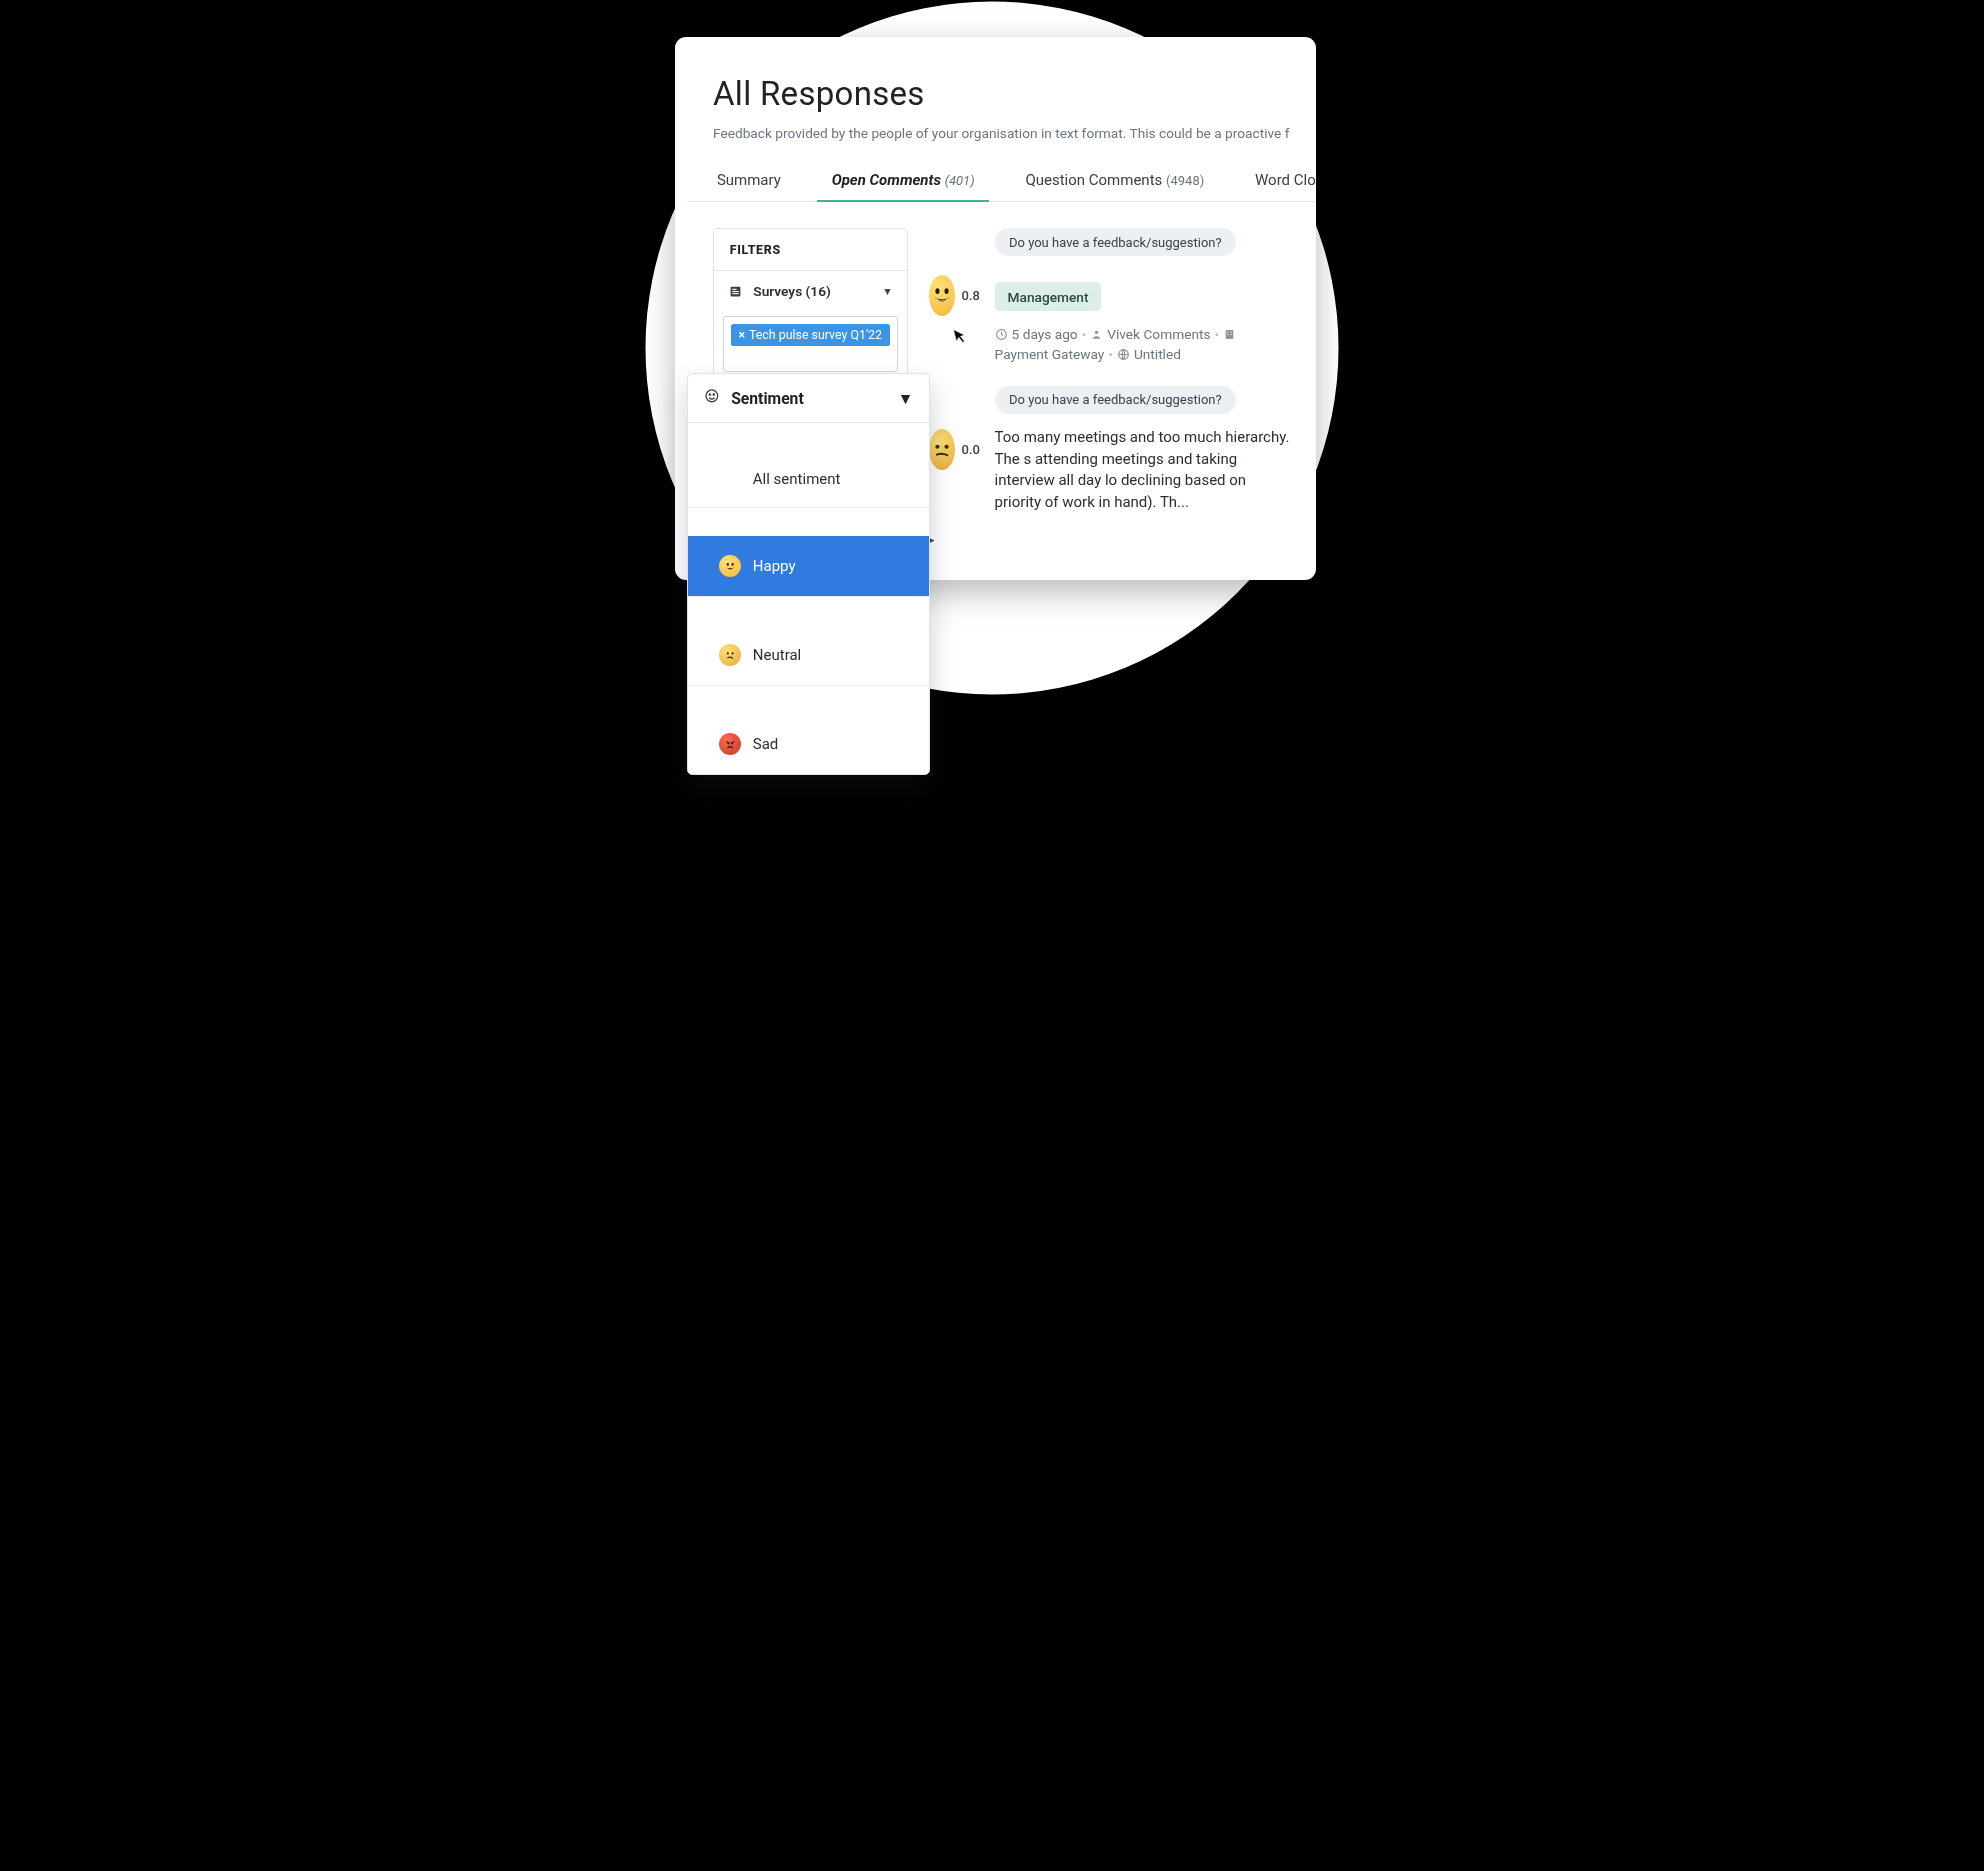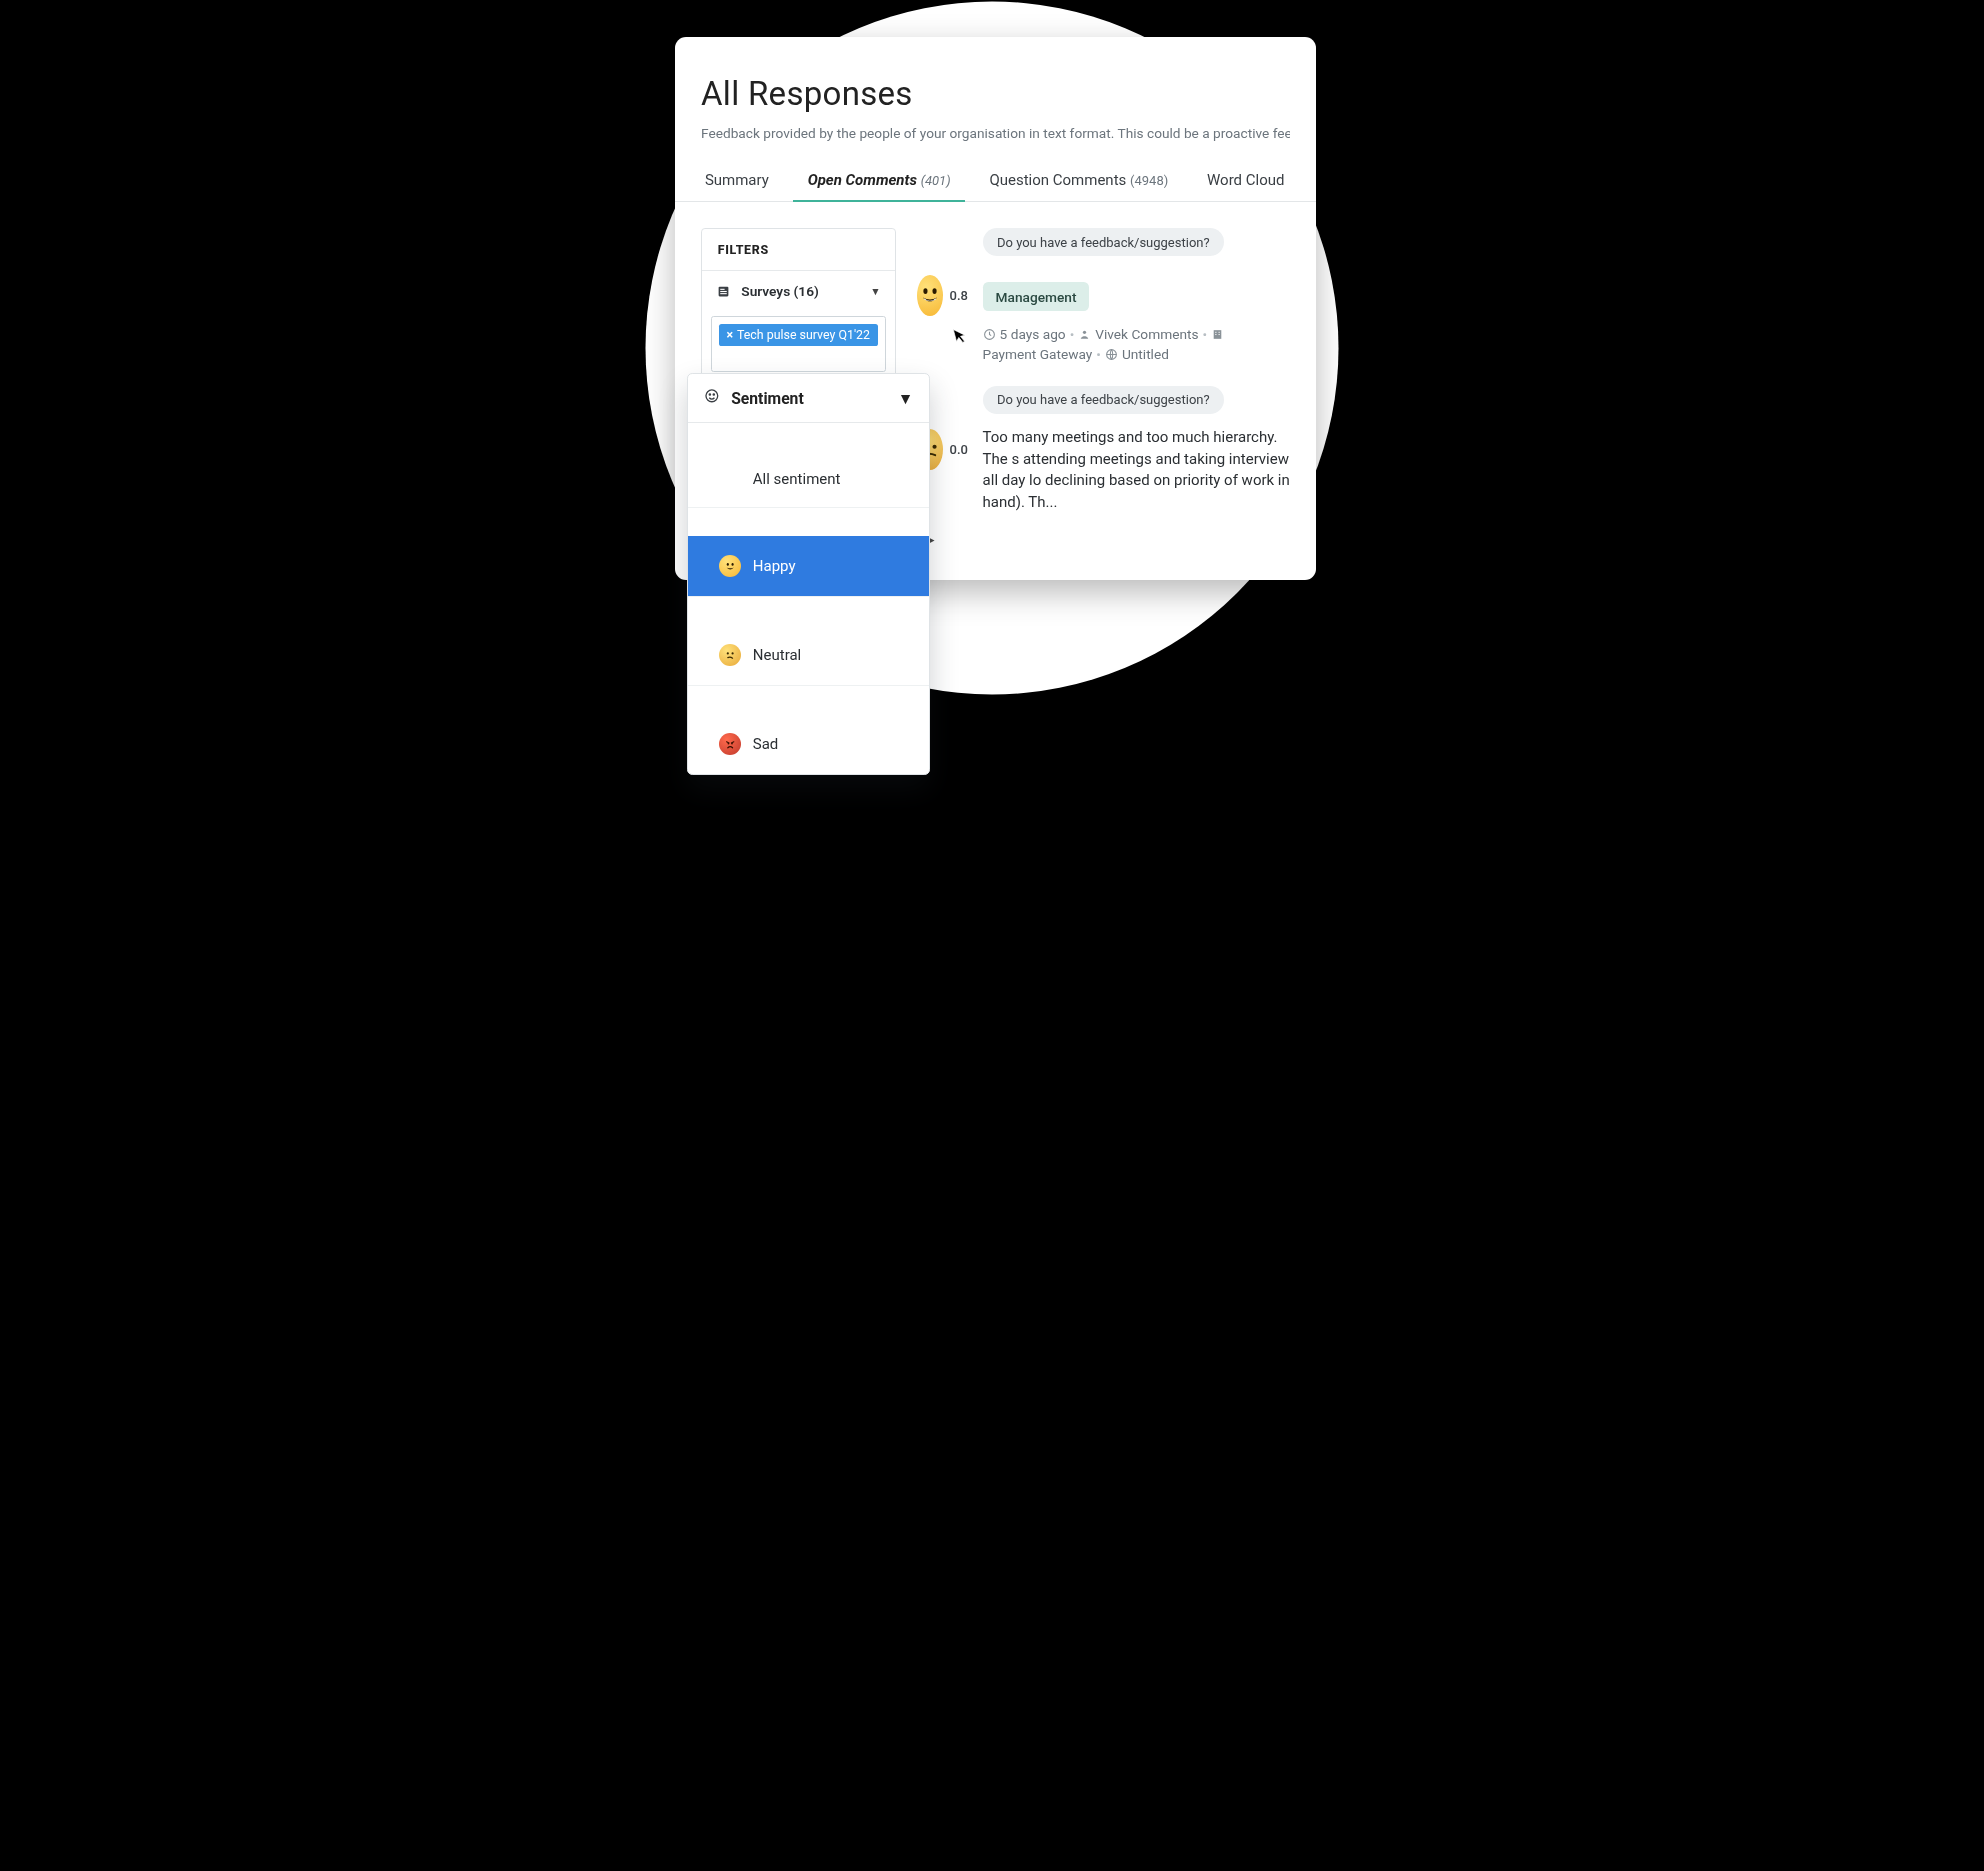--- a/index.html
+++ b/index.html
@@ -28,21 +28,21 @@
   }
   .card {
     position: absolute;
     left: 52px;
     top: 37px;
     width: 641px;
     height: 543px;
     background: #fff;
     border-radius: 11px;
     box-shadow: 0 11.8px 33px rgba(0,0,0,0.28);
-    padding: 37px 0 0 0;
+    padding: 37px 0 0 12px;
     overflow: hidden;
   }
   .card-inner {
     padding: 0 26px;
   }
   .page-title {
     font-size: 33px;
     font-weight: 400;
     color: #222;
     letter-spacing: 0.3px;
@@ -51,21 +51,21 @@
   .page-subtitle {
     font-size: 13.7px;
     color: #6c757d;
     line-height: 1.4;
     white-space: nowrap;
     overflow: hidden;
     margin-bottom: 18.3px;
   }
   .tabs {
     display: flex;
-    gap: 31px;
+    gap: 43px;
     border-bottom: 0.7px solid #e3e6e8;
     padding: 0 26px;
   }
   .tab {
     padding: 10.5px 3.9px 11.8px;
     font-size: 15px;
     color: #3a3f44;
     cursor: pointer;
     white-space: nowrap;
     position: relative;

